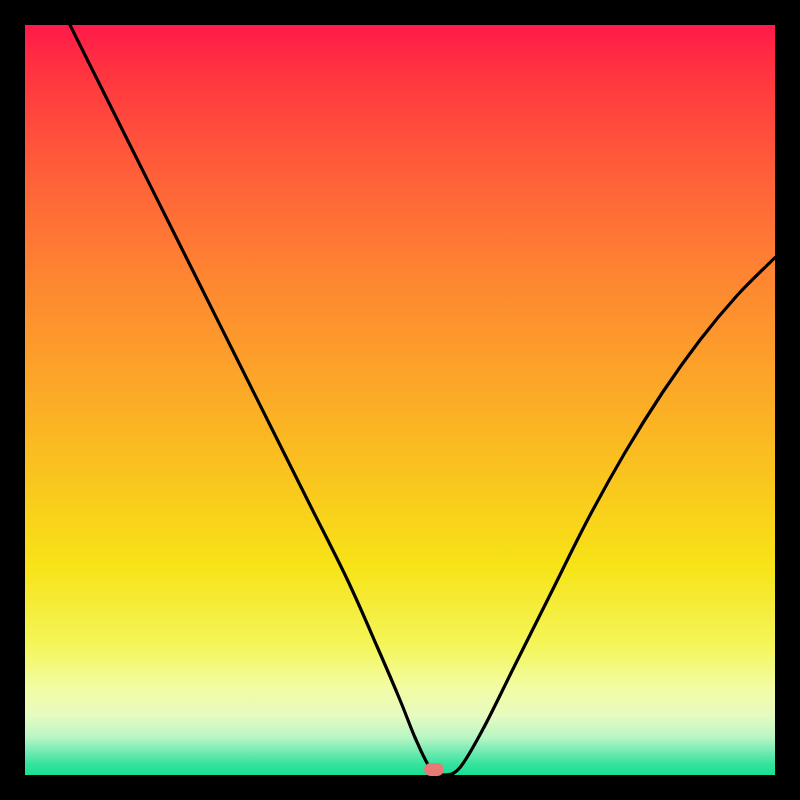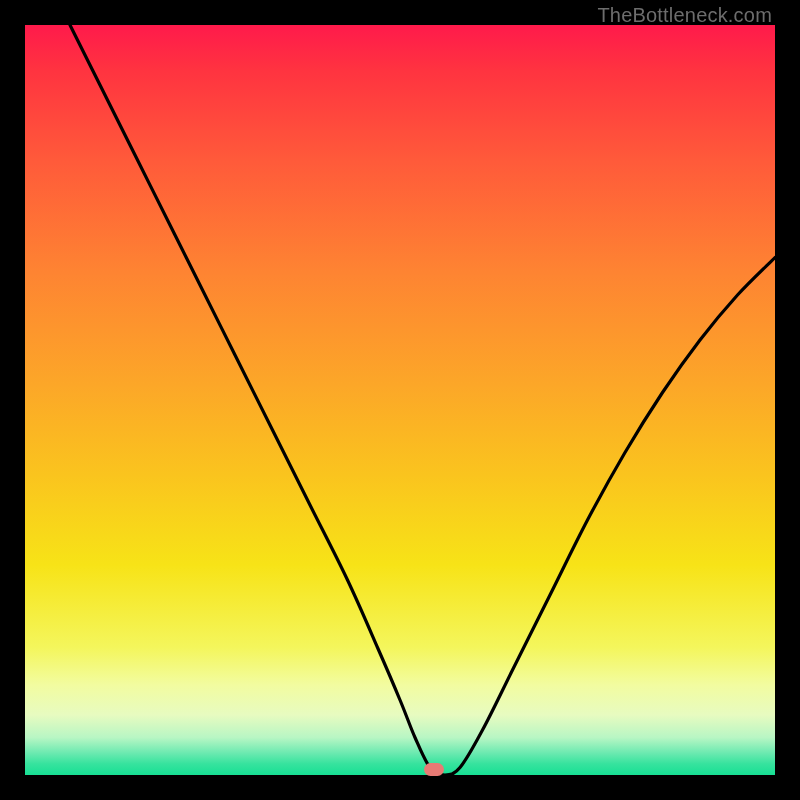--- a/index.html
+++ b/index.html
@@ -67,21 +67,20 @@
     height: 13px;
     background: #e77a74;
     border-radius: 7px;
     z-index: 4;
   }
 </style>
 </head>
 <body>
 
 <div class="frame">
-  <div class="watermark">TheBottleneck.com</div>
 
   <div class="plot">
     <svg class="curve" viewBox="0 0 750 750" preserveAspectRatio="none">
       <path id="curve-path" fill="none" stroke="#000" stroke-width="3.2" stroke-linecap="round" stroke-linejoin="round" d="M 45.0 0.0 C 50.0 10.0, 63.8 37.5, 75.0 60.0 C 86.3 82.5, 100.0 110.0, 112.5 135.0 C 125.0 160.0, 140.0 190.0, 150.0 210.0 C 160.0 230.0, 162.5 235.0, 172.5 255.0 C 182.5 275.0, 197.5 305.0, 210.0 330.0 C 222.5 355.0, 235.0 380.0, 247.5 405.0 C 260.0 430.0, 272.5 455.0, 285.0 480.0 C 297.5 505.0, 311.3 531.3, 322.5 555.0 C 333.8 578.8, 343.8 602.5, 352.5 622.5 C 361.3 642.5, 368.8 660.0, 375.0 675.0 C 381.3 690.0, 385.0 701.3, 390.0 712.5 C 395.0 723.8, 400.0 736.3, 405.0 742.5 C 410.0 748.8, 415.0 750.0, 420.0 750.0 C 425.0 750.0, 428.7 750.0, 435.0 742.5 C 441.2 735.0, 448.8 721.3, 457.5 705.0 C 466.3 688.8, 476.3 667.5, 487.5 645.0 C 498.8 622.5, 512.5 595.0, 525.0 570.0 C 537.5 545.0, 550.0 518.8, 562.5 495.0 C 575.0 471.3, 587.5 448.8, 600.0 427.5 C 612.5 406.3, 625.0 386.3, 637.5 367.5 C 650.0 348.8, 662.5 331.3, 675.0 315.0 C 687.5 298.8, 700.0 283.8, 712.5 270.0 C 725.0 256.3, 743.8 238.8, 750.0 232.5"></path>
     </svg>
     <div id="marker" class="marker" style="left: 398.75px; top: 738px;"></div>
   </div>
 </div>
 
 </body></html>

